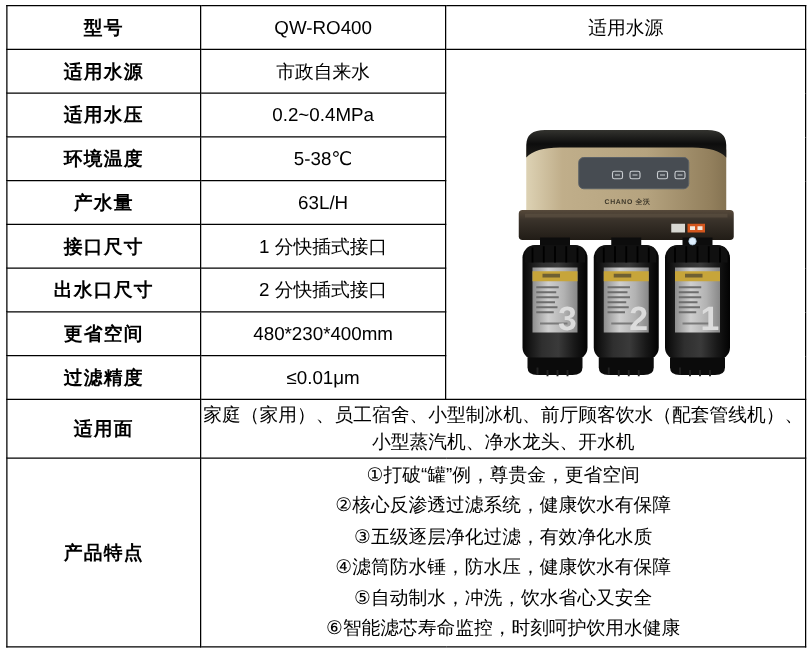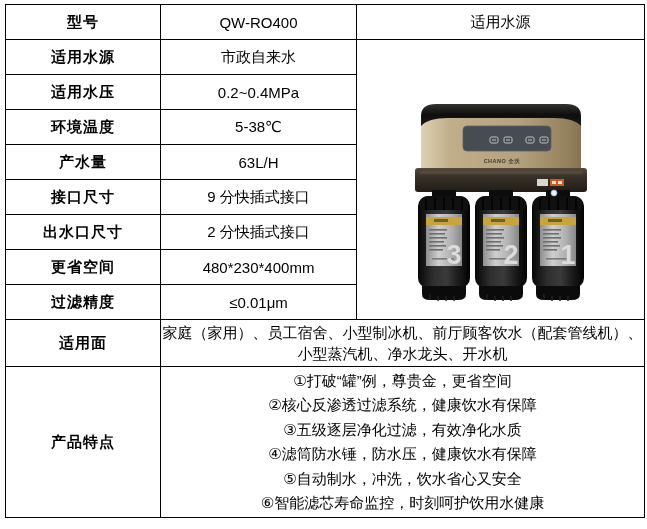--- a/index.html
+++ b/index.html
@@ -144,21 +144,21 @@
   <tr class="r">
     <td class="lbl">环境温度</td>
     <td>5-38℃</td>
   </tr>
   <tr class="r">
     <td class="lbl">产水量</td>
     <td>63L/H</td>
   </tr>
   <tr class="r">
     <td class="lbl">接口尺寸</td>
-    <td>9 分快插式接口</td>
+    <td>1 分快插式接口</td>
   </tr>
   <tr class="r">
     <td class="lbl">出水口尺寸</td>
     <td>2 分快插式接口</td>
   </tr>
   <tr class="r">
     <td class="lbl">更省空间</td>
     <td>480*230*400mm</td>
   </tr>
   <tr class="r">

